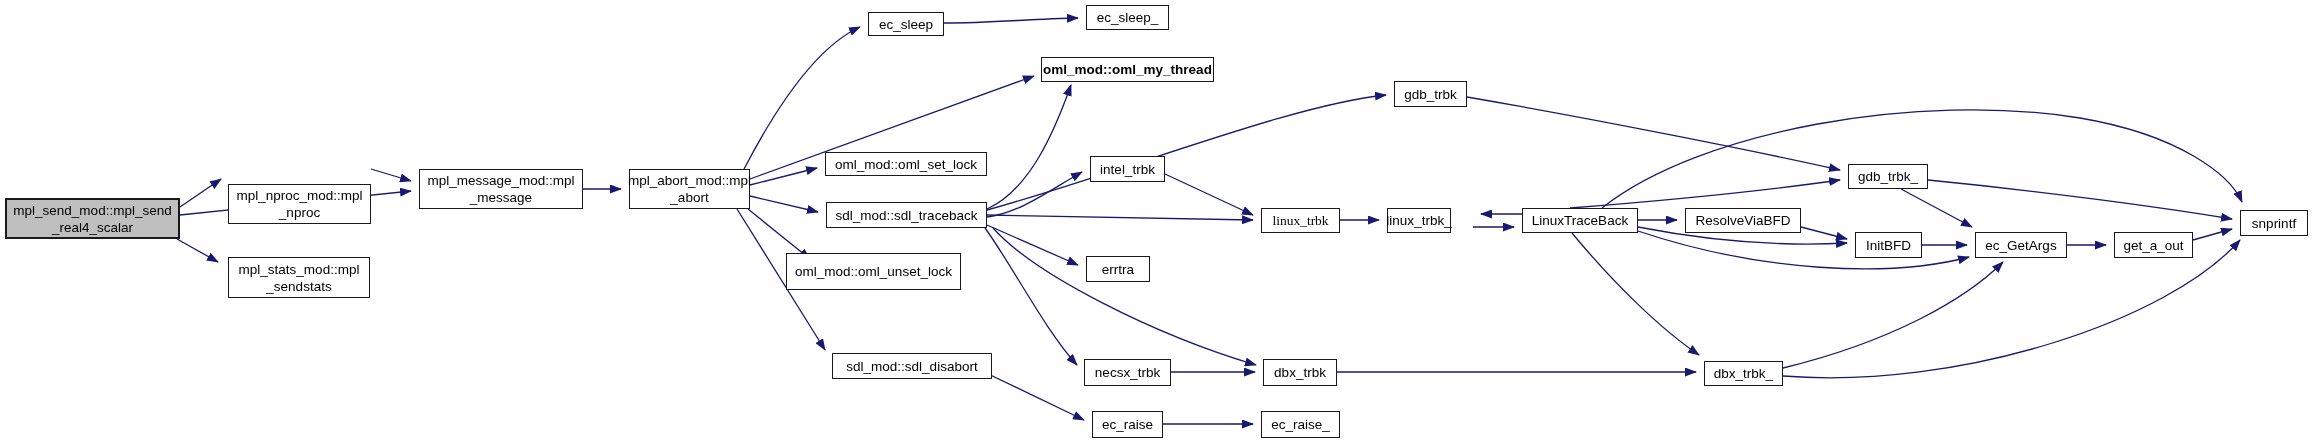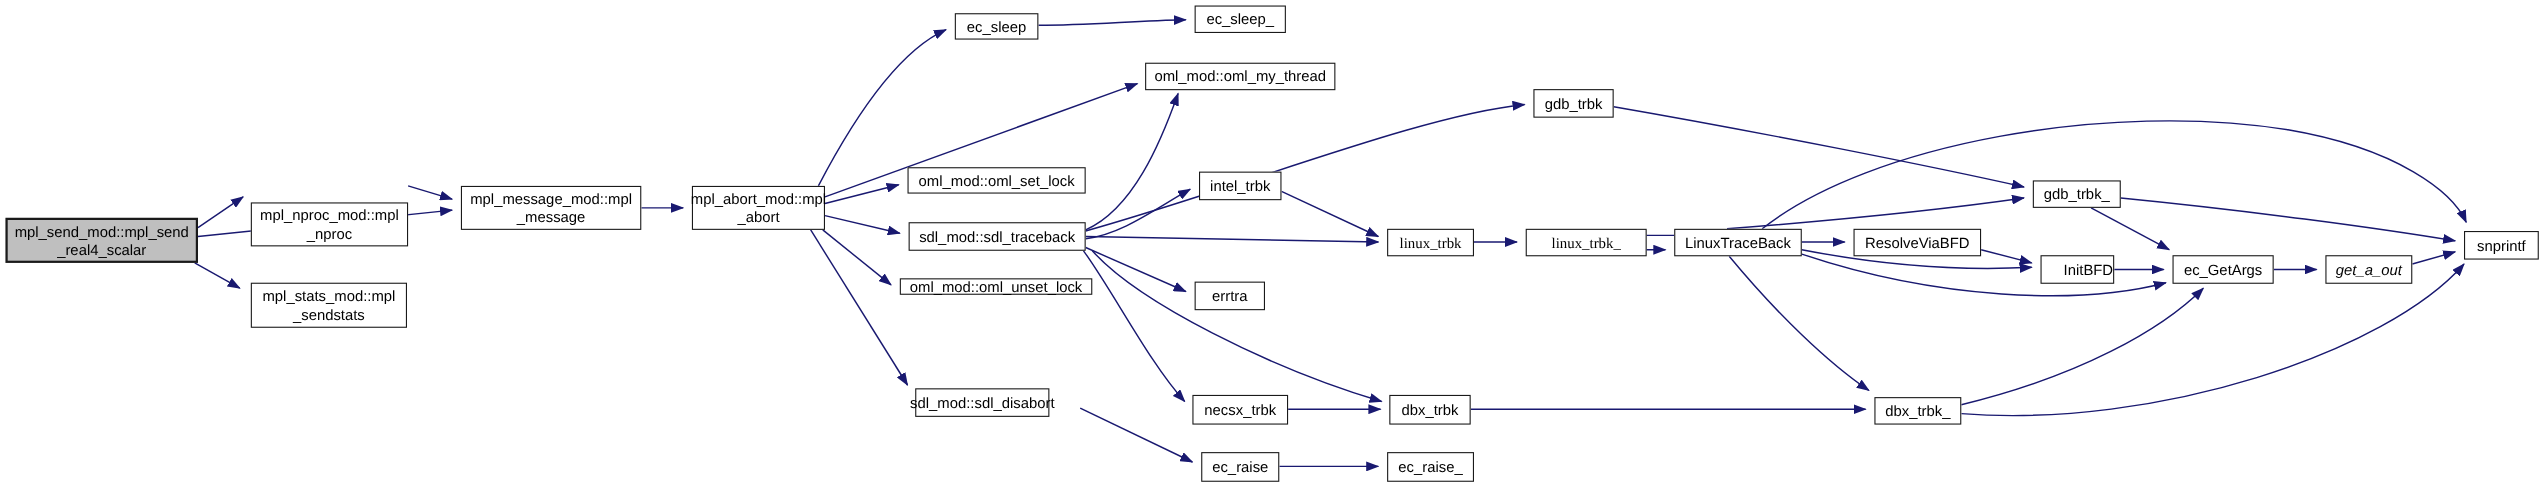--- a/index.html
+++ b/index.html
@@ -119,66 +119,66 @@
       <div class="node" style="left: 629px; top: 169px; width: 121px; height: 40px;">
         <div>mpl_abort_mod::mpl</div>
         <div>_abort</div>
       </div>
       <div class="node" style="left: 868px; top: 12px; width: 76px; height: 24px;">
         <div>ec_sleep</div>
       </div>
       <div class="node" style="left: 1086px; top: 5px; width: 83px; height: 25px;">
         <div>ec_sleep_</div>
       </div>
-      <div class="node" style="left: 1041px; top: 57px; width: 173px; height: 25px;">
+      <div class="node" style="left: 1041px; top: 57px; width: 173px; height: 25px; font-weight: bold;">
         <div>oml_mod::oml_my_thread</div>
       </div>
       <div class="node" style="left: 825px; top: 152px; width: 162px; height: 24px;">
         <div>oml_mod::oml_set_lock</div>
       </div>
       <div class="node" style="left: 1090px; top: 156px; width: 75px; height: 26px;">
         <div>intel_trbk</div>
       </div>
       <div class="node" style="left: 826px; top: 202px; width: 161px; height: 26px;">
         <div>sdl_mod::sdl_traceback</div>
       </div>
-      <div class="node" style="left: 818px; top: 253px; width: 175px; height: 15px;">
+      <div class="node" style="left: 786px; top: 253px; width: 175px; height: 37px;">
         <div>oml_mod::oml_unset_lock</div>
       </div>
       <div class="node" style="left: 1086px; top: 256px; width: 64px; height: 26px;">
         <div>errtra</div>
       </div>
-      <div class="node" style="left: 832px; top: 353px; width: 122px; height: 26px;">
+      <div class="node" style="left: 832px; top: 353px; width: 160px; height: 26px;">
         <div>sdl_mod::sdl_disabort</div>
       </div>
       <div class="node" style="left: 1394px; top: 81px; width: 73px; height: 26px;">
         <div>gdb_trbk</div>
       </div>
       <div class="node" style="left: 1261px; top: 208px; width: 79px; height: 25px; font-family: Liberation Serif, serif;">
         <div>linux_trbk</div>
       </div>
-      <div class="node" style="left: 1387px; top: 208px; width: 110px; height: 25px; font-family: Liberation Serif, serif;">
+      <div class="node" style="left: 1387px; top: 208px; width: 64px; height: 25px;">
         <div>linux_trbk_</div>
       </div>
       <div class="node" style="left: 1522px; top: 208px; width: 116px; height: 25px;">
         <div>LinuxTraceBack</div>
       </div>
       <div class="node" style="left: 1685px; top: 208px; width: 116px; height: 25px;">
         <div>ResolveViaBFD</div>
       </div>
       <div class="node" style="left: 1848px; top: 164px; width: 80px; height: 25px;">
         <div>gdb_trbk_</div>
       </div>
-      <div class="node" style="left: 1855px; top: 232px; width: 67px; height: 26px; align-items: flex-end;">
+      <div class="node" style="left: 1855px; top: 232px; width: 67px; height: 26px;">
         <div>InitBFD</div>
       </div>
       <div class="node" style="left: 1975px; top: 232px; width: 92px; height: 26px;">
         <div>ec_GetArgs</div>
       </div>
-      <div class="node" style="left: 2114px; top: 232px; width: 79px; height: 26px; font-style: italic;">
+      <div class="node" style="left: 2114px; top: 232px; width: 79px; height: 26px;">
         <div>get_a_out</div>
       </div>
       <div class="node" style="left: 2240px; top: 210px; width: 68px; height: 26px;">
         <div>snprintf</div>
       </div>
       <div class="node" style="left: 1084px; top: 359px; width: 87px; height: 27px;">
         <div>necsx_trbk</div>
       </div>
       <div class="node" style="left: 1263px; top: 359px; width: 74px; height: 27px;">
         <div>dbx_trbk</div>

